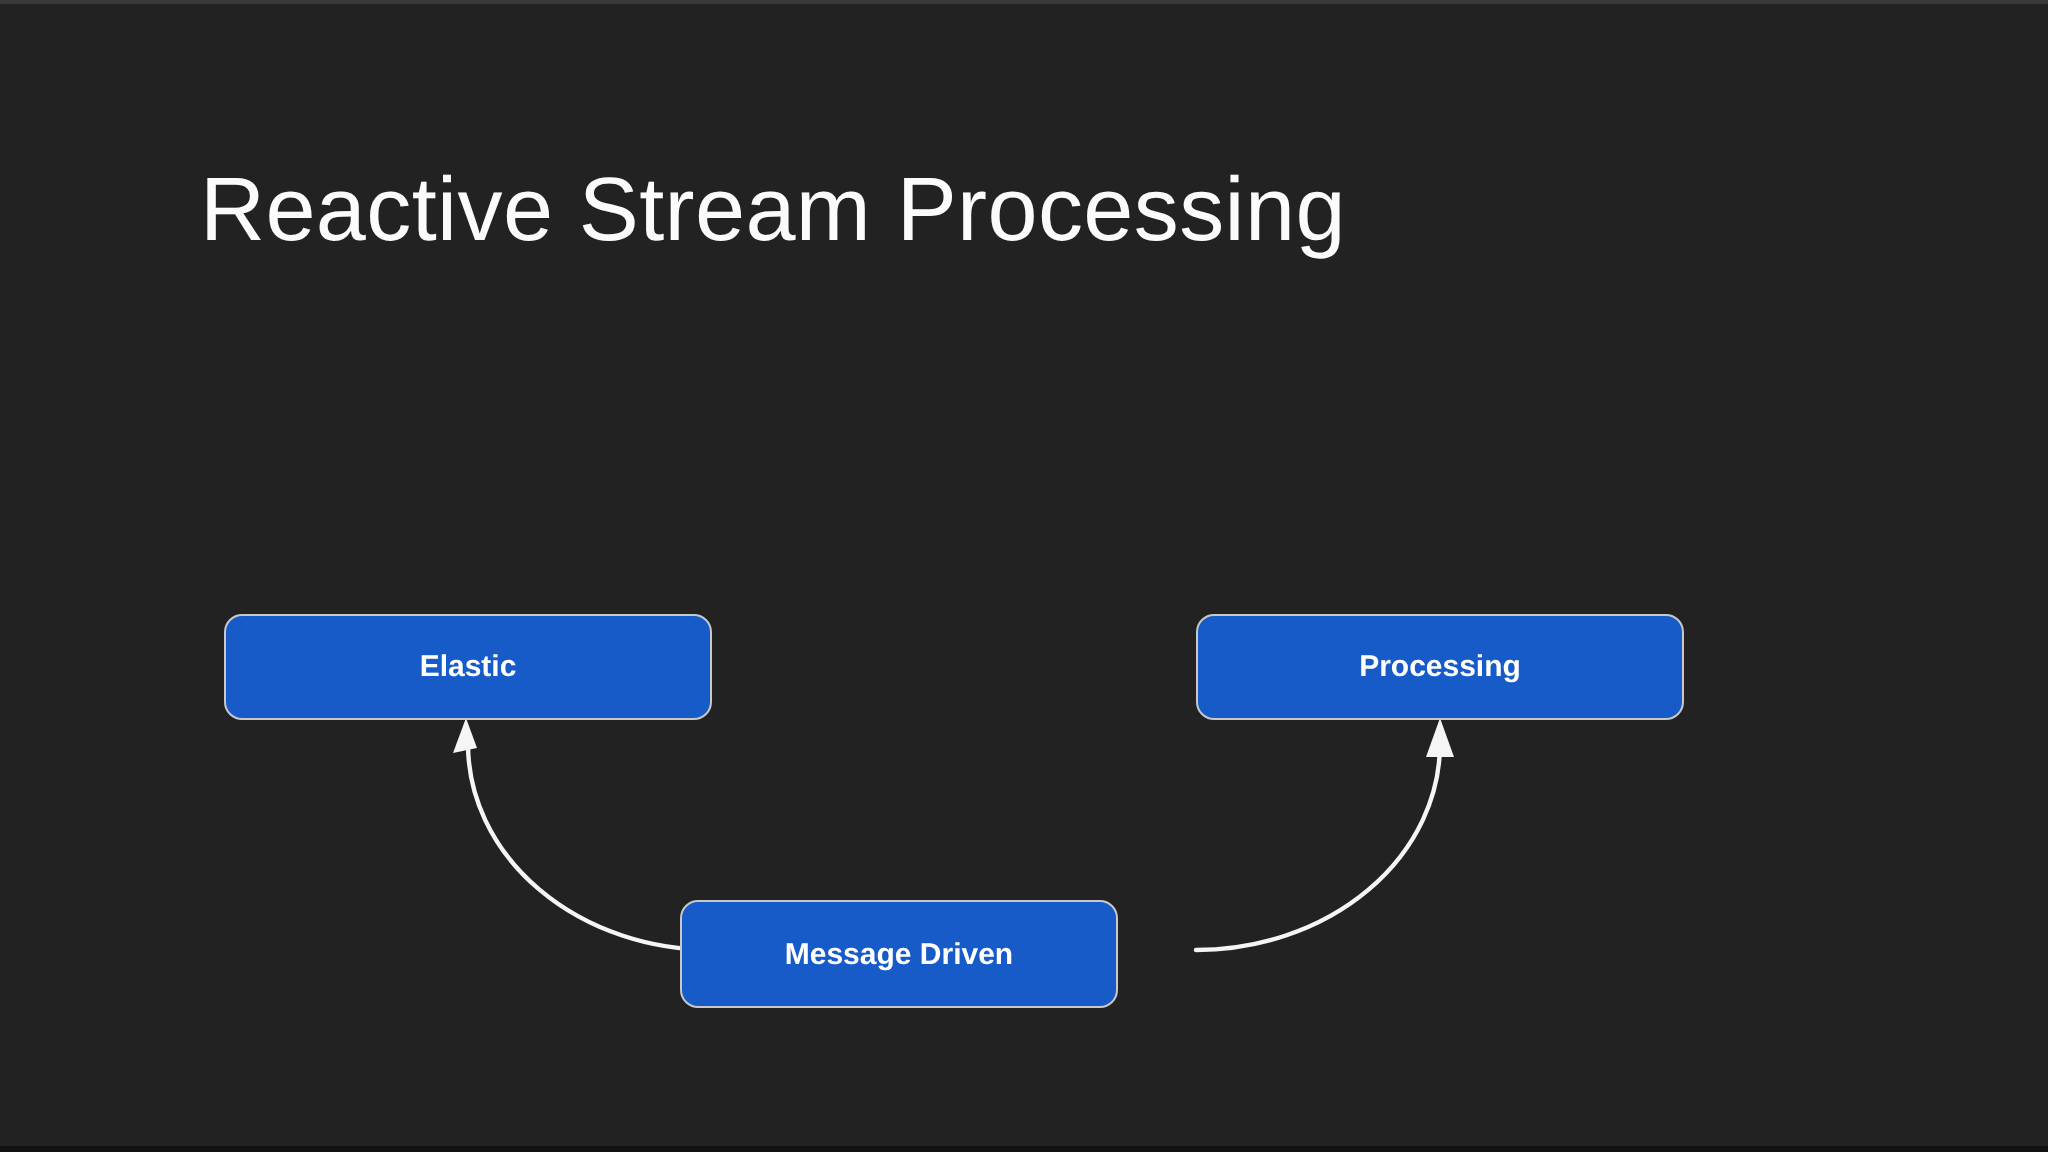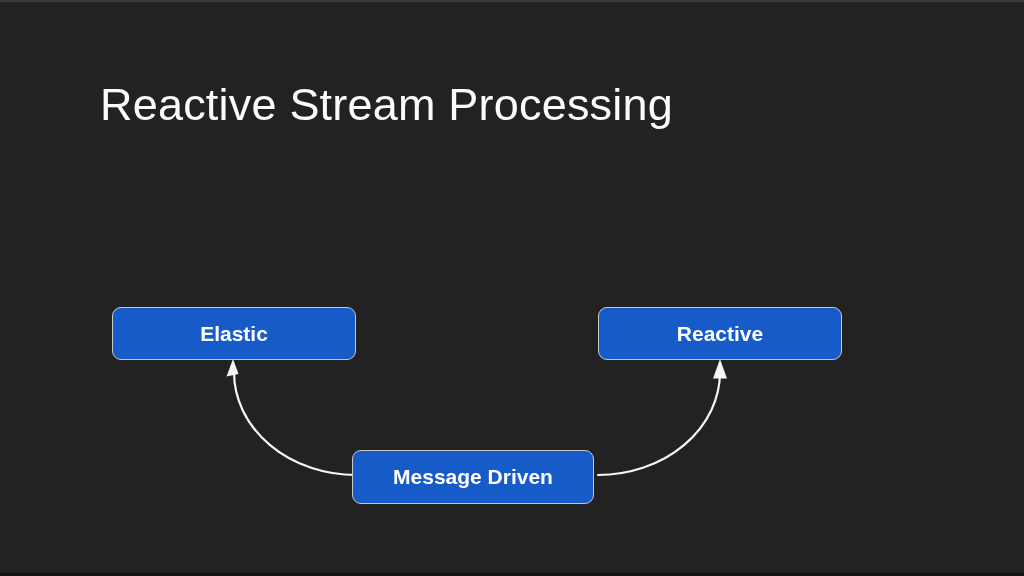--- a/index.html
+++ b/index.html
@@ -67,27 +67,27 @@
   }
   .node {
     position: absolute;
     display: flex;
     align-items: center;
     justify-content: center;
     background: var(--node-fill);
     border: 1.5px solid var(--node-border);
     border-radius: 9px;
     color: var(--node-text);
-    font-size: 21px;
+    font-size: 15px;
     font-weight: 700;
     text-align: center;
   }
   .node-elastic        { left: 112px; top: 307px; width: 244px; height: 53px; }
   .node-resilient      { left: 598px; top: 307px; width: 244px; height: 53px; }
-  .node-message-driven { left: 352px; top: 450px; width: 242px; height: 54px; }
+  .node-message-driven { left: 340px; top: 450px; width: 219px; height: 54px; }
 </style>
 </head>
 <body>
 
 <div class="slide">
 
   <div class="edge-strip-top"></div>
 
   <h1 class="slide-title">Reactive Stream Processing</h1>
 
@@ -100,21 +100,21 @@
       <path class="connector-shaft" d="M 598 475 A 122 103 0 0 0 720 372"></path>
       <polygon class="connector-head" points="720,359 713,378.5 727,378.5"></polygon>
     </g>
   </svg>
 
   <div class="node node-elastic">
     <span>Elastic</span>
   </div>
 
   <div class="node node-resilient">
-    <span>Reactive</span>
+    <span>Processing</span>
   </div>
 
   <div class="node node-message-driven">
     <span>Message Driven</span>
   </div>
 
   <div class="edge-strip-bottom"></div>
 
 </div>
 

